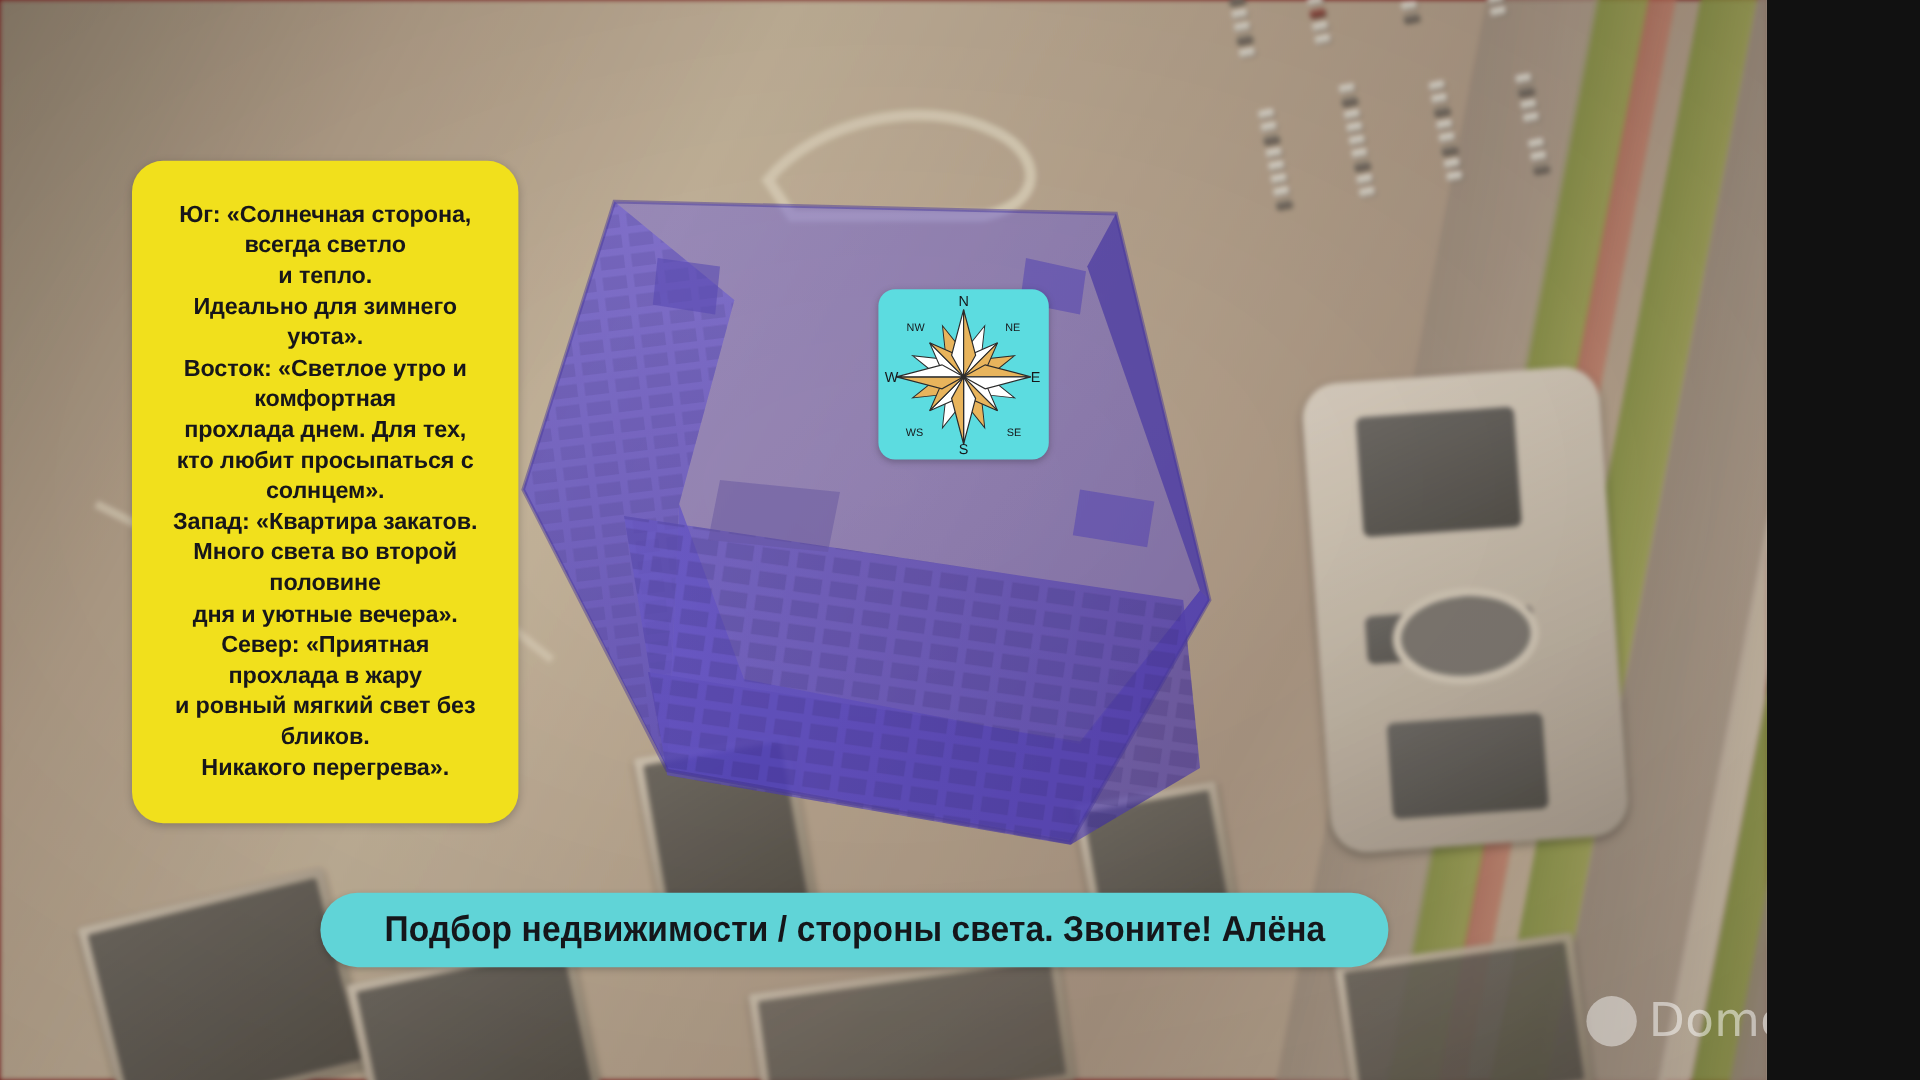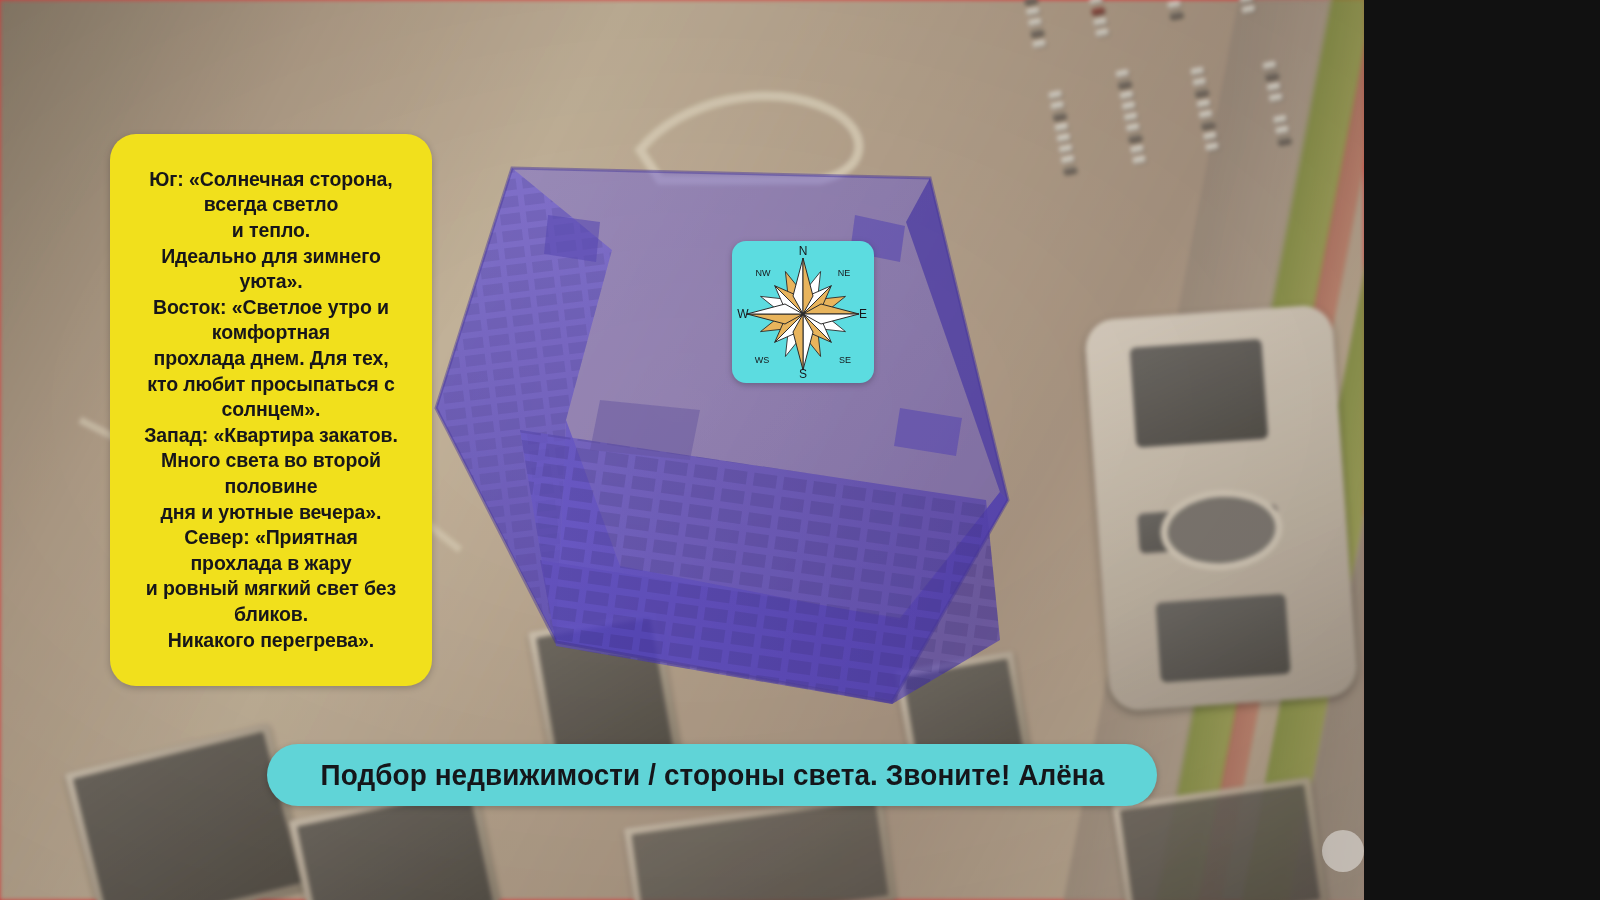--- a/index.html
+++ b/index.html
@@ -1,22 +1,22 @@
 <!DOCTYPE html>
 <html><head>
 <meta charset="utf-8">
 <style>
   html,body{margin:0;padding:0;background:#111;}
   body{font-family:"Liberation Sans", sans-serif;}
 
   #stage{
     position:relative;
-    width:1364px;height:900px;
+    width:1472px;height:900px;
     overflow:hidden;
-    background:#ef4444;
+    background:#7f1d1d;
   }
 
   
   .photo{position:absolute;inset:0;overflow:hidden;}
 
   
   .ground{
     position:absolute;inset:0;
     background:
       linear-gradient(118deg,#8d7f6d 0%,#b3a18c 18%,#c4b49c 34%,#b6a48f 52%,#a99684 70%,#bcab95 86%,#a3927f 100%);

